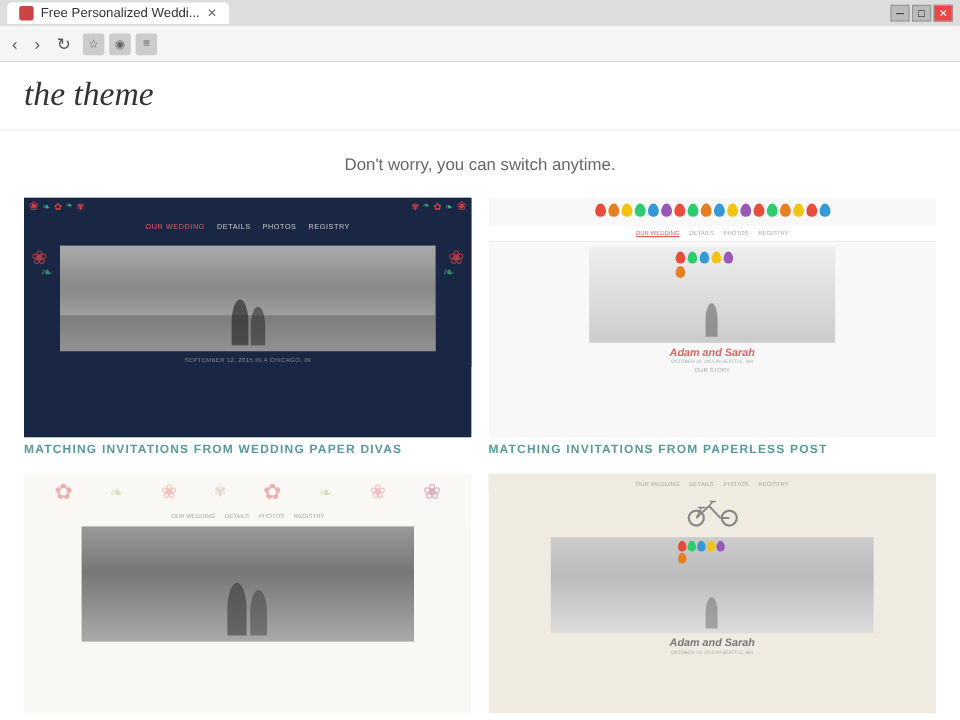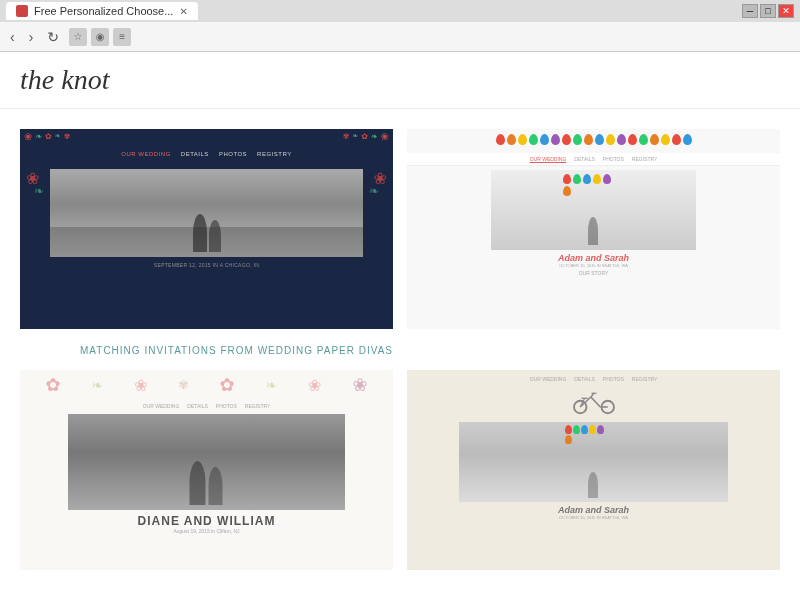--- a/index.html
+++ b/index.html
@@ -151,24 +151,23 @@
       width: 100%;
       height: 200px;
       overflow: hidden;
       position: relative;
     }
 
     .theme-label {
       font-size: 10px;
       color: #5a9a9a;
       letter-spacing: 1px;
-      margin-top: 16px;
+      margin-top: 5px;
       text-transform: uppercase;
-      font-weight: normal;
-      text-align: right;
+      font-weight: bold;
     }
 
     
     .theme-navy {
       background: #1a2744;
       height: 200px;
       position: relative;
       display: flex;
       flex-direction: column;
     }
@@ -209,21 +208,21 @@
     .page-content::-webkit-scrollbar { width: 12px; }
     .page-content::-webkit-scrollbar-track { background: #f0f0f0; }
     .page-content::-webkit-scrollbar-thumb { background: #bbb; border-radius: 2px; }
   </style>
 </head>
 <body>
 
 <div class="browser-titlebar">
   <div class="browser-tab">
     <div class="tab-favicon"></div>
-    <span>Free Personalized Choose...</span>
+    <span>Free Personalized Weddi...</span>
     <span class="tab-close">✕</span>
   </div>
   <div class="window-controls">
     <div class="win-btn">─</div>
     <div class="win-btn">□</div>
     <div class="win-btn close">✕</div>
   </div>
 </div>
 
 <div class="browser-addressbar">
@@ -233,24 +232,25 @@
   <div class="address-icons">
     <div class="addr-icon">☆</div>
     <div class="addr-icon">◉</div>
     <div class="addr-icon">≡</div>
   </div>
 </div>
 
 <div class="page-content">
 
   <div class="site-header">
-    <div class="site-logo">the knot</div>
+    <div class="site-logo">the theme</div>
   </div>
 
   <div class="main-content">
+    <p class="page-subtitle">Don't worry, you can switch anytime.</p>
 
     <div class="theme-grid">
 
       <div class="theme-card">
         <div class="theme-preview">
           <div class="theme-navy">
             <div style="position:relative">
 
               <div style="background:#1a2744; padding: 4px 6px 2px; position:relative; overflow:hidden;">
                 <div style="position:absolute; top:0; left:0; right:0; height:14px; display:flex; align-items:center; padding:0 4px; gap:3px;">
@@ -351,20 +351,21 @@
                 </div>
               </div>
             </div>
             <div style="text-align:center; padding:3px 0 0;">
               <div style="font-size:9px; color:#e06060; font-style:italic; font-weight:bold;">Adam and Sarah</div>
               <div style="font-size:4px; color:#aaa;">OCTOBER 10, 2015 IN SEATTLE, WA</div>
               <div style="font-size:5px; color:#aaa; margin-top:2px;">OUR STORY</div>
             </div>
           </div>
         </div>
+        <div class="theme-label">MATCHING INVITATIONS FROM PAPERLESS POST</div>
       </div>
 
       <div class="theme-card">
         <div class="theme-preview">
           <div class="theme-floral">
 
             <div style="height:30px; position:relative; overflow:hidden; background:#faf8f5;">
               <div style="display:flex; justify-content:space-around; align-items:center; padding:2px 10px; height:30px;">
                 <span style="font-size:18px; color:#e8a0a0; opacity:0.8;">✿</span>
                 <span style="font-size:14px; color:#c8d8a0; opacity:0.7;">❧</span>
@@ -385,24 +386,20 @@
             </div>
 
             <div style="display:flex; justify-content:center; margin-top:2px;">
               <div style="width:74%; height:96px; background: linear-gradient(180deg, #999 0%, #777 40%, #aaa 100%); position:relative; overflow:hidden;">
 
                 <div style="position:absolute; bottom:5px; left:50%; transform:translateX(-50%); display:flex; gap:3px; align-items:flex-end;">
                   <div style="width:16px; height:44px; background:rgba(40,40,40,0.5); border-radius:50% 50% 0 0;"></div>
                   <div style="width:14px; height:38px; background:rgba(40,40,40,0.4); border-radius:50% 50% 0 0;"></div>
                 </div>
               </div>
-            </div>
-            <div style="text-align:center; padding:4px 0 1px;">
-              <div style="font-size:12px; color:#555; font-weight:bold; letter-spacing:1px; text-transform:uppercase;">DIANE AND WILLIAM</div>
-              <div style="font-size:5px; color:#aaa;">August 19, 2015 in Clifton, NJ</div>
             </div>
           </div>
         </div>
         <div class="theme-label"></div>
       </div>
 
       <div class="theme-card">
         <div class="theme-preview">
           <div class="theme-tan">
 

